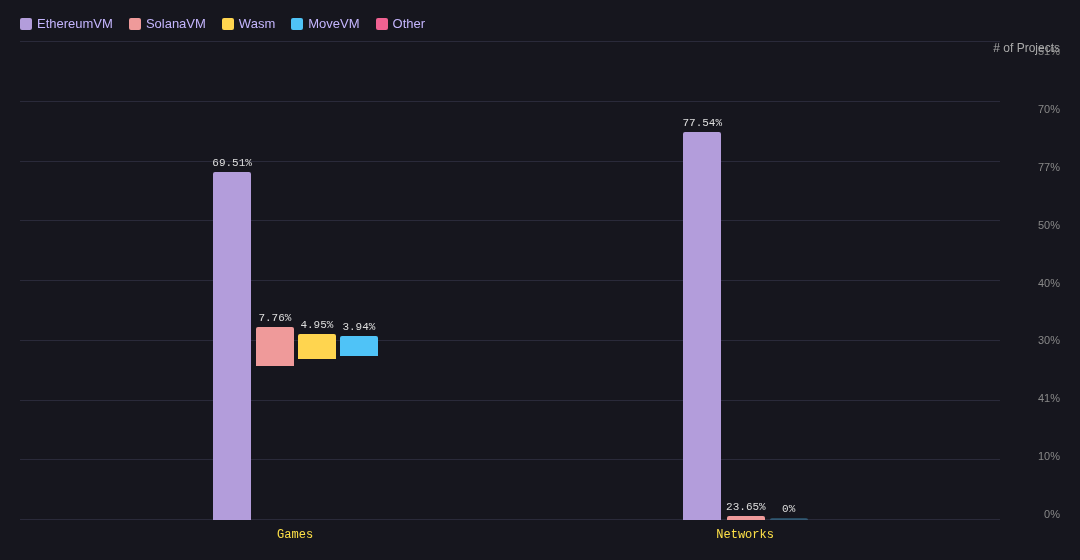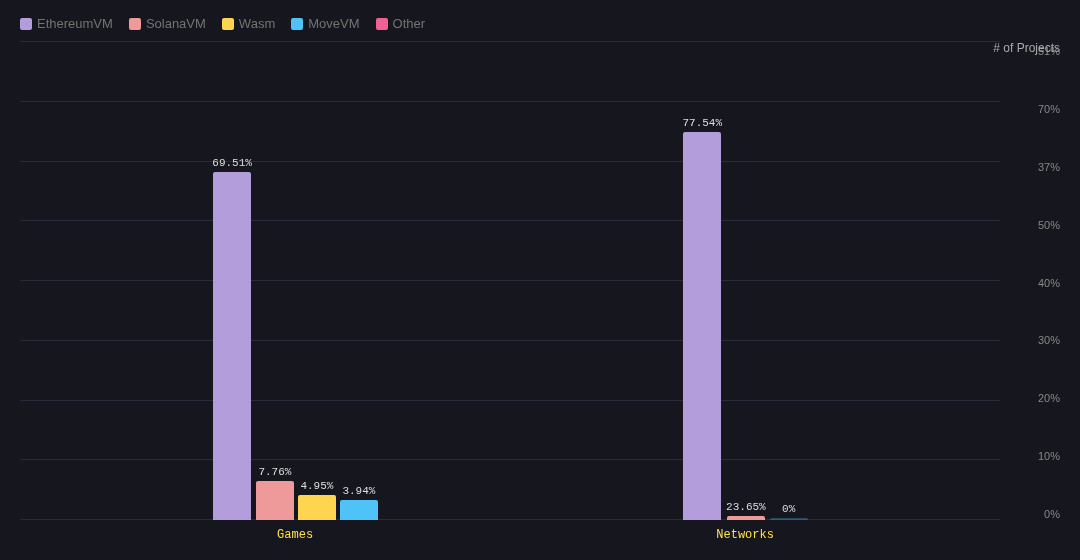--- a/index.html
+++ b/index.html
@@ -20,21 +20,21 @@
       align-items: center;
       gap: 16px;
       margin-bottom: 10px;
       flex-wrap: wrap;
     }
     .legend-item {
       display: flex;
       align-items: center;
       gap: 5px;
       font-size: 13px;
-      color: #737373;
+      color: #c4b5fd;
     }
     .legend-dot {
       width: 12px;
       height: 12px;
       border-radius: 2px;
       flex-shrink: 0;
     }
     .chart-area {
       display: flex;
       flex: 1;
@@ -163,21 +163,21 @@
           <div class="grid-line"></div>
           <div class="grid-line"></div>
           <div class="grid-line"></div>
           <div class="grid-line"></div>
           <div class="grid-line"></div>
           <div class="grid-line"></div>
           <div class="grid-line"></div>
           <div class="grid-line"></div>
         </div>
       <div class="bars-container" id="bars-container">
-          <div class="group" style="position: relative;">
+          <div class="group" style="position: relative; align-items: center;">
             <div class="bar-wrap">
               <div class="bar-label-top">69.51%</div>
               <div class="bar" style="background-color: rgb(179, 157, 219); height: 347.55px; width: 38px;"></div>
             </div>
             <div class="bar-wrap">
               <div class="bar-label-top">7.76%</div>
               <div class="bar" style="background-color: rgb(239, 154, 154); height: 38.8px; width: 38px;"></div>
             </div>
             <div class="bar-wrap">
               <div class="bar-label-top">4.95%</div>
@@ -204,21 +204,21 @@
             </div>
             <span class="group-label">Networks</span>
           </div>
         </div>
     </div>
   </div>
   <div class="y-axis-right" id="y-axis-container">
     <span class="y-title" id="y-title"># of Projects</span>
   <span class="y-label">51%</span>
       <span class="y-label">70%</span>
-      <span class="y-label">37%</span>
+      <span class="y-label">77%</span>
       <span class="y-label">50%</span>
       <span class="y-label">40%</span>
       <span class="y-label">30%</span>
-      <span class="y-label">20%</span>
+      <span class="y-label">41%</span>
       <span class="y-label">10%</span>
       <span class="y-label">0%</span>
     </div>
 </div>
 
 </body></html>

